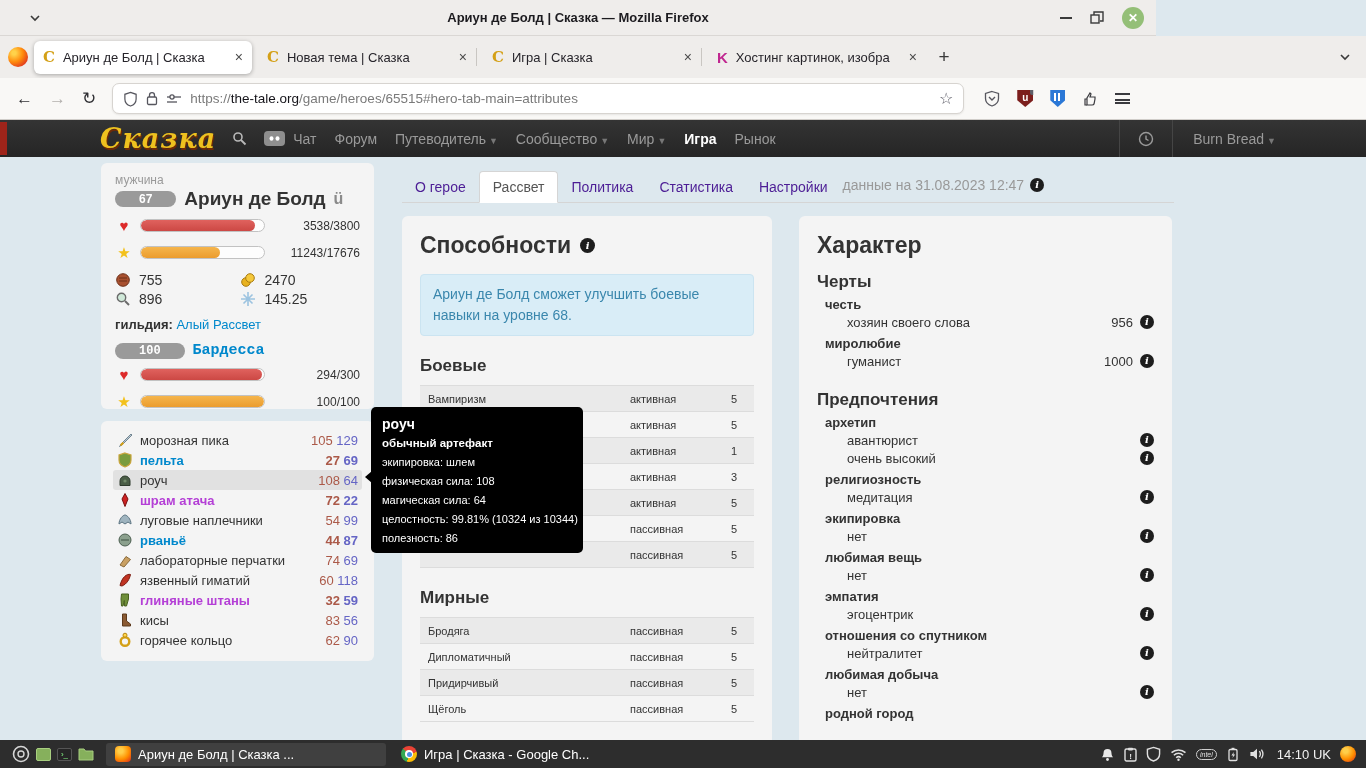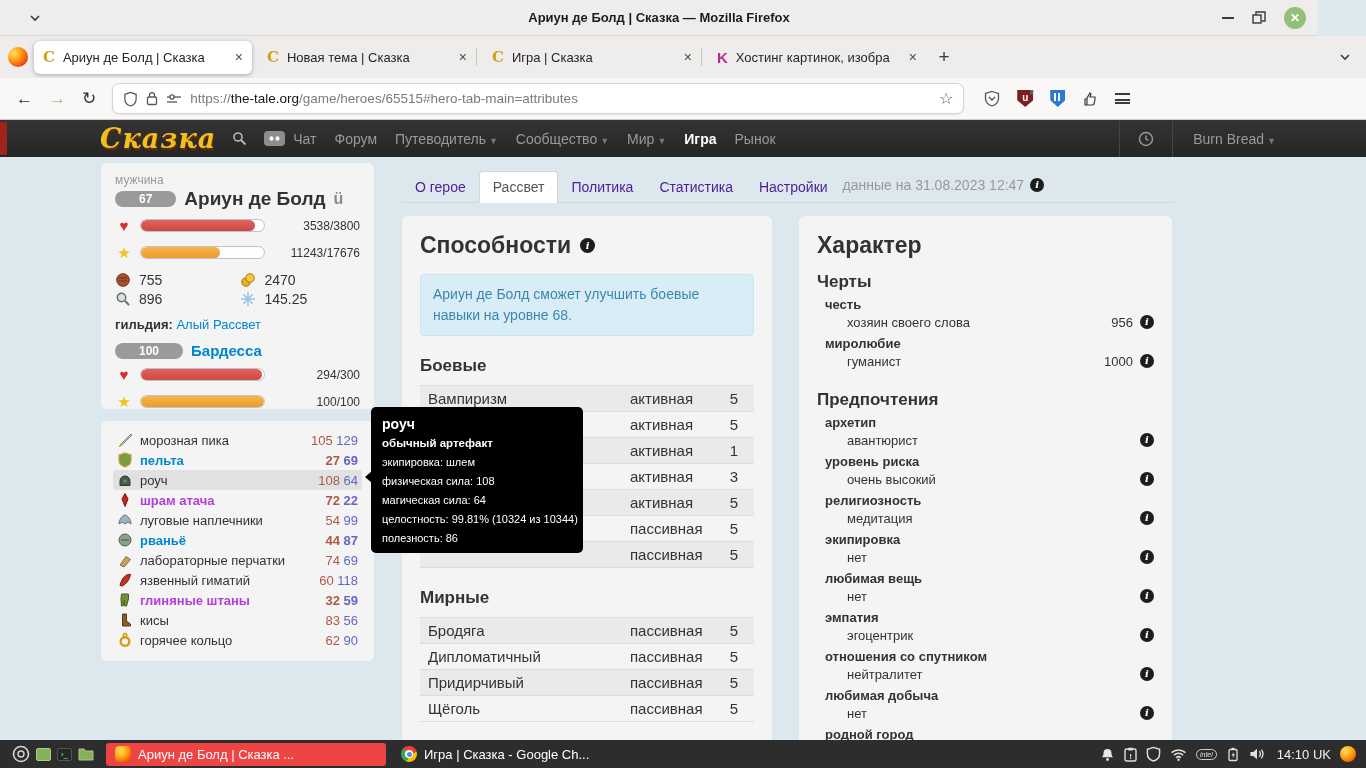--- a/index.html
+++ b/index.html
@@ -1,21 +1,21 @@
 <!DOCTYPE html>
 <html><head>
 <meta charset="utf-8">
 <style>
   html,body{margin:0;padding:0;background:#444;}
   .stage{position:relative;width:1366px;height:768px;overflow:hidden;background:#dde8ee;
          font-family:"Liberation Sans",sans-serif;-webkit-font-smoothing:antialiased;}
   .stage *{box-sizing:border-box;}
 
   
-  .titlebar{position:absolute;left:0;top:0;width:1318px;height:36px;background:#efedeb;
+  .titlebar{position:absolute;left:0;top:0;width:1156px;height:36px;background:#efedeb;
             border-bottom:1px solid #dad7d4;display:flex;align-items:center;}
   .tb-chev{margin-left:28px;width:14px;height:14px;}
   .win-title{position:absolute;left:0;right:0;text-align:center;font-size:13px;font-weight:bold;color:#1c1b1f;}
   .win-ctl{margin-left:auto;display:flex;align-items:center;gap:18px;margin-right:12px;z-index:2;}
   .wc-min{width:12px;height:2px;background:#3a3a3a;}
   .wc-close{width:22px;height:22px;border-radius:50%;background:#94bf77;color:#fff;font-size:12px;
             font-weight:bold;display:flex;align-items:center;justify-content:center;}
 
   
   .tabstrip{position:absolute;left:0;top:36px;width:1366px;height:42px;background:#efedeb;
@@ -87,21 +87,21 @@
   .heart{color:#dd2a2a;} .starc{color:#f3c11b;}
   .track{flex:1;height:13px;border:1px solid #c2c2c2;border-radius:8px;background:#fdfdfd;overflow:hidden;}
   .fill{height:100%;border-radius:7px;}
   .fill.hp{background:linear-gradient(#e0625e,#cc4844);}
   .fill.xp{background:linear-gradient(#f5b54c,#eb9c2e);}
   .bval{width:88px;text-align:right;font-size:12px;color:#333;flex:none;}
   .stats{display:grid;grid-template-columns:1.05fr 1fr;row-gap:3px;margin-top:8px;}
   .stat{display:flex;align-items:center;gap:8px;font-size:14px;color:#333;}
   .guild{margin-top:10px;font-size:13px;color:#333;font-weight:bold;}
   .link{color:#0088cc;text-decoration:none;font-weight:normal;}
-  .comprow{display:flex;align-items:center;gap:8px;margin-top:10px;}
+  .comprow{display:flex;align-items:center;gap:8px;margin-top:10px;font-family:Liberation Mono, monospace;}
   .cname{font-size:15px;font-weight:bold;color:#0088cc;}
 
   
   .hero2{left:97px;top:264px;width:273px;height:240px;padding:9px 12px;}
   .irow{display:flex;align-items:center;gap:7px;height:20px;padding:0 4px;border-radius:3px;
         font-size:13px;color:#333;}
   .irow.hov{background:#e1e1e1;}
   .irow .inm{flex:1;white-space:nowrap;overflow:hidden;}
   .irow.rare .inm{color:#0088cc;font-weight:bold;}
   .irow.epic .inm{color:#b43fd6;font-weight:bold;}
@@ -123,21 +123,21 @@
 
   
   .abil{left:398px;top:59px;width:370px;height:660px;padding:16px 18px;}
   .chr{left:795px;top:59px;width:373px;height:700px;padding:16px 18px;}
   .h2{font-size:23px;font-weight:bold;color:#333;display:flex;align-items:center;gap:9px;}
   .notice{margin-top:15px;background:#d9edf7;border:1px solid #cbe4f1;border-radius:4px;
           color:#3a87ad;font-size:14px;line-height:1.5;padding:9px 12px;}
   .h3{font-size:17px;font-weight:bold;color:#333;margin-top:20px;}
   .atable{margin-top:9px;border-bottom:1px solid #dcdcdc;}
   .arow{display:flex;align-items:center;height:26px;border-top:1px solid #dcdcdc;
-        font-size:15px;color:#333;padding:0 8px;}
+        font-size:11px;color:#333;padding:0 8px;}
   .arow:nth-child(odd){background:#eaeaea;}
   .arow .nm{flex:1;}
   .arow .tp{width:92px;}
   .arow .vl{width:24px;text-align:center;}
 
   .h3c{font-size:17px;font-weight:bold;color:#333;margin-top:13px;}
   .tlabel{font-size:13px;font-weight:bold;color:#333;margin:4px 0 0 8px;line-height:17px;}
   .tvalue{display:flex;align-items:center;margin-left:30px;font-size:13px;color:#333;height:18px;}
   .tvalue .v{flex:1;}
   .tvalue .n{margin-right:7px;}
@@ -151,21 +151,21 @@
   .tt-rarity{font-size:11.5px;font-weight:bold;margin-top:5px;}
   .tt-line{font-size:11px;margin-top:7px;white-space:nowrap;}
 
   
   .taskbar{position:absolute;left:0;top:740px;width:1366px;height:28px;background:#2d2d2d;
            display:flex;align-items:center;z-index:100;padding:0 6px;}
   .tb-ic{flex:none;margin-left:6px;display:flex;align-items:center;justify-content:center;}
   .sq{width:15px;height:13px;border-radius:2px;}
   .task{height:23px;border-radius:3px;display:flex;align-items:center;gap:7px;padding:0 9px;
         color:#fff;font-size:13px;width:280px;overflow:hidden;white-space:nowrap;flex:none;}
-  .task.on{background:#ef4444;margin-left:12px;text-align:center;}
+  .task.on{background:#404040;margin-left:12px;text-align:center;}
   .task.off{margin-left:6px;}
   .ffico{width:16px;height:16px;border-radius:4px;flex:none;
          background:radial-gradient(circle at 35% 30%,#ffcf4a 15%,#ff9000 55%,#e23c17 90%);}
   .chico{width:16px;height:16px;border-radius:50%;flex:none;position:relative;
          background:conic-gradient(from -45deg,#ea4335 0 120deg,#4a90e2 0 120deg,#fbbc05 120deg 240deg,#34a853 240deg 360deg);}
   .chico:before{content:"";position:absolute;left:4px;top:4px;width:8px;height:8px;border-radius:50%;
          background:#fff;}
   .chico:after{content:"";position:absolute;left:5.5px;top:5.5px;width:5px;height:5px;border-radius:50%;
          background:#4a90e2;}
   .tray{margin-left:auto;display:flex;align-items:center;gap:9px;margin-right:4px;}
@@ -546,21 +546,20 @@
           <span class="i-ico">i</span>
         </div>
 
       <div class="h3">Предпочтения</div>
 
       <div class="tlabel">архетип</div>
       <div class="tvalue">
           <span class="v">авантюрист</span>
           <span class="i-ico">i</span>
         </div>
-      <div class="tlabel">уровень риска</div>
       <div class="tvalue">
           <span class="v">очень высокий</span>
           <span class="i-ico">i</span>
         </div>
       <div class="tlabel">религиозность</div>
       <div class="tvalue">
           <span class="v">медитация</span>
           <span class="i-ico">i</span>
         </div>
       <div class="tlabel">экипировка</div>

